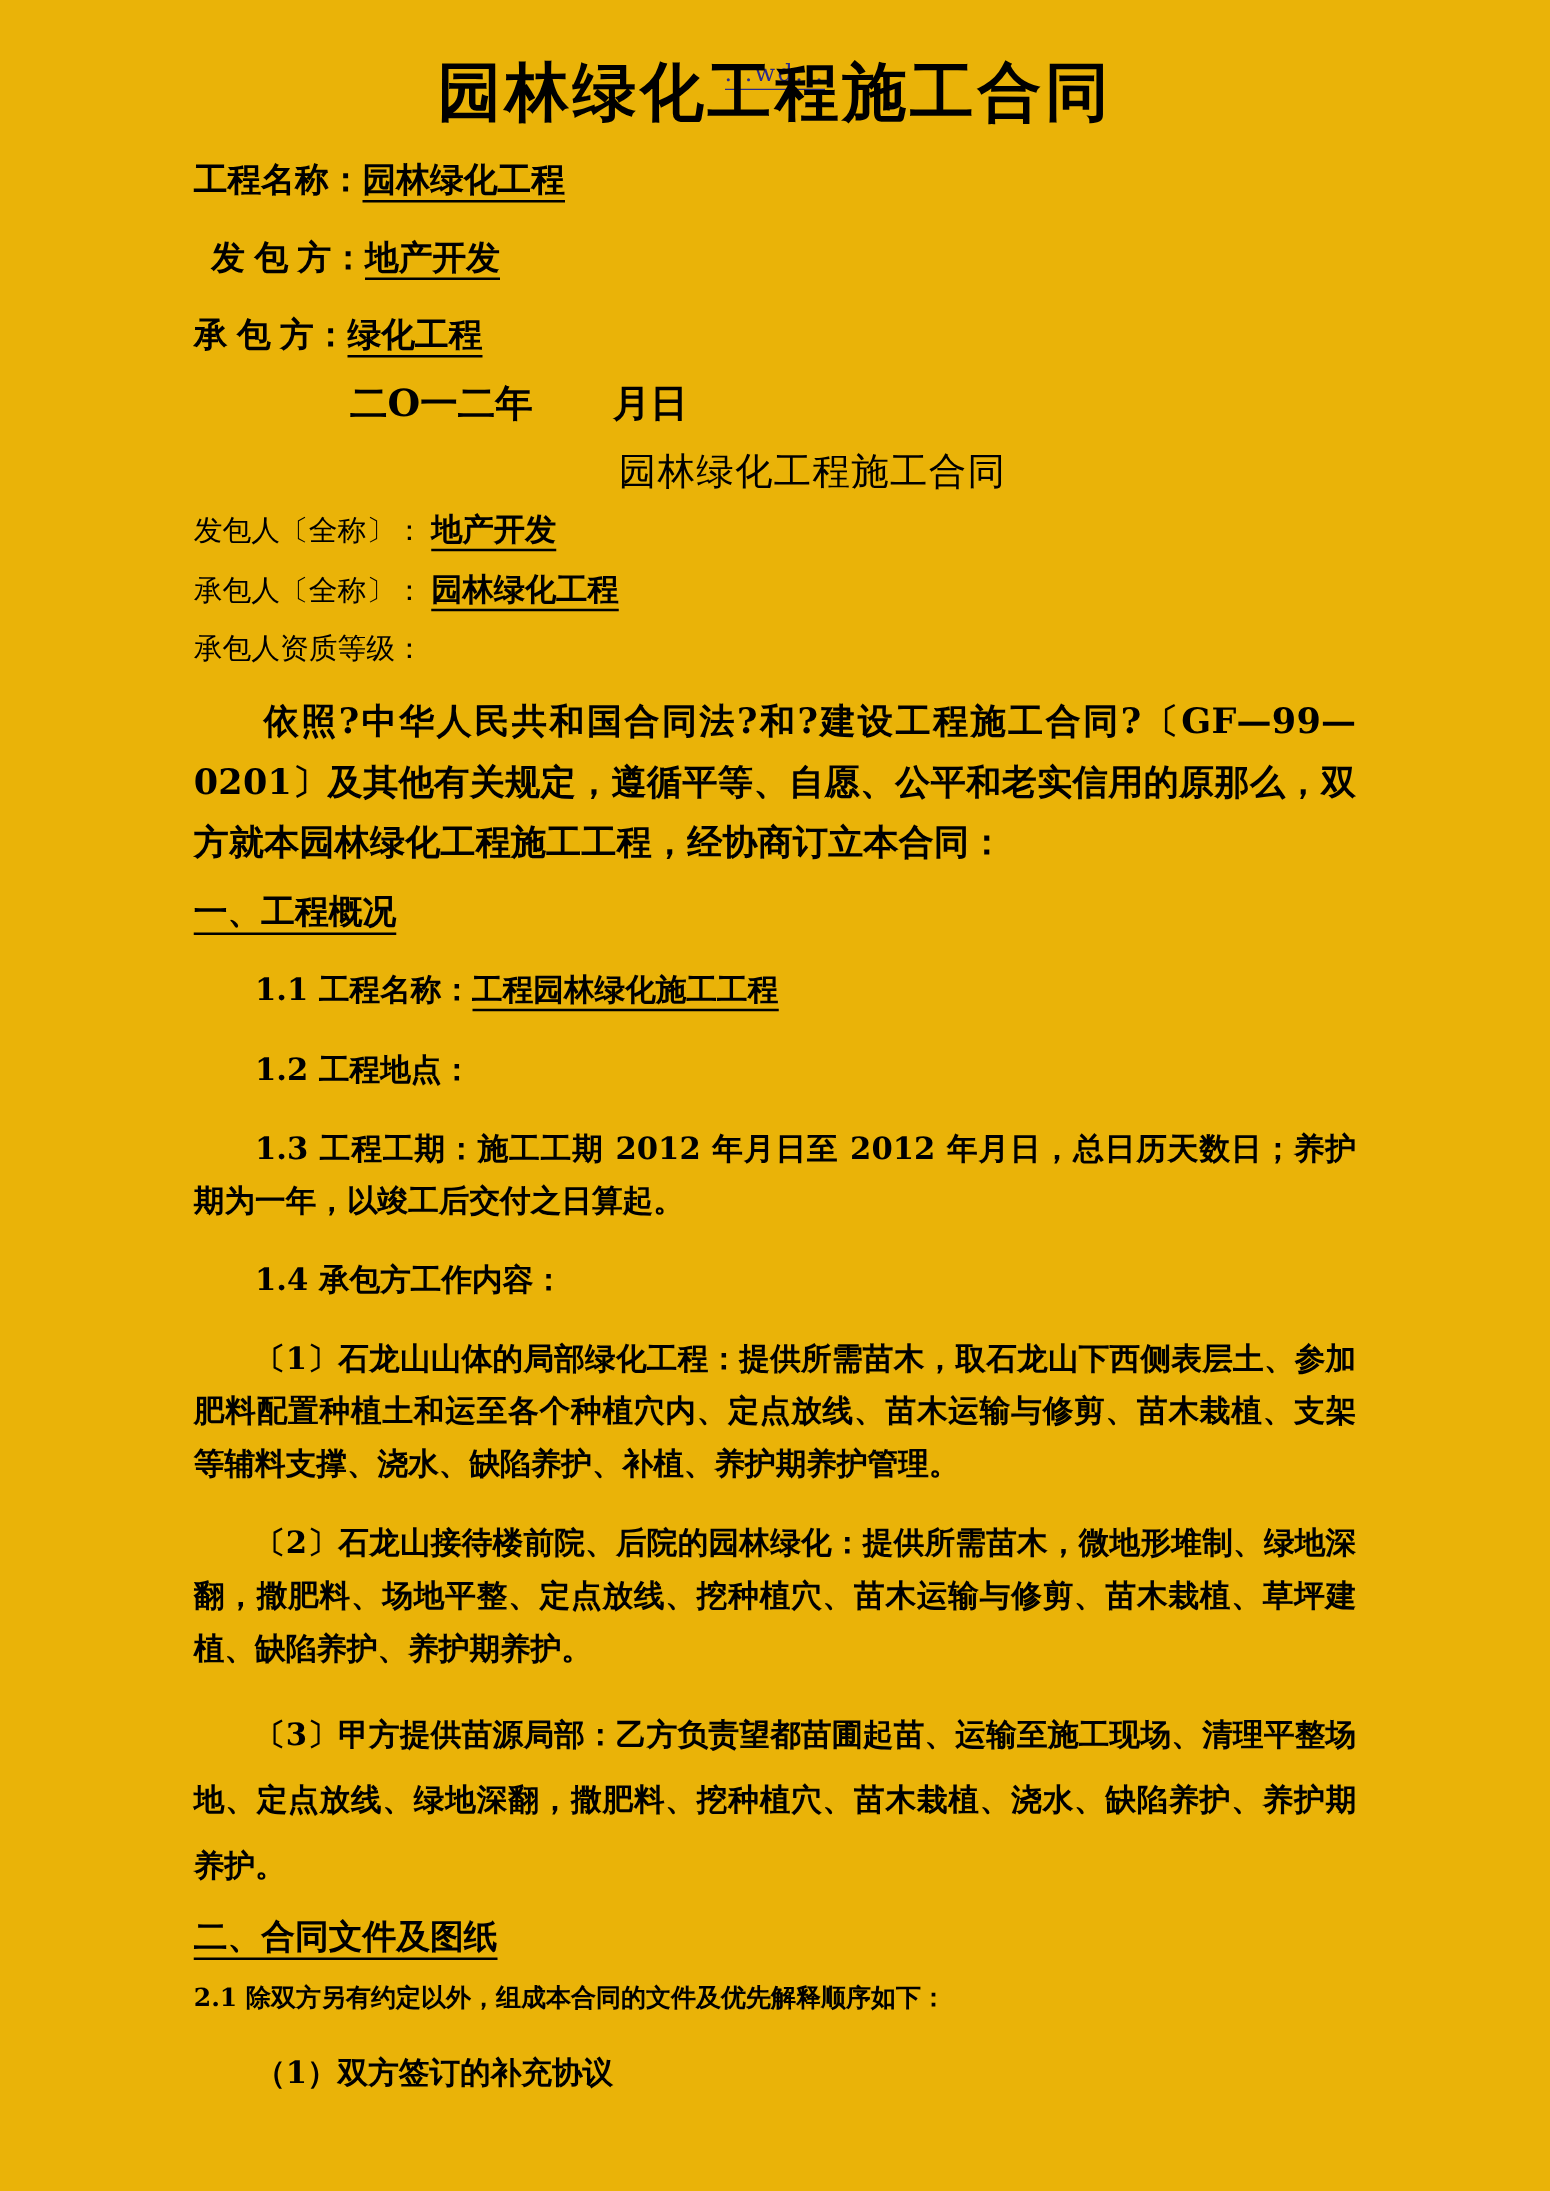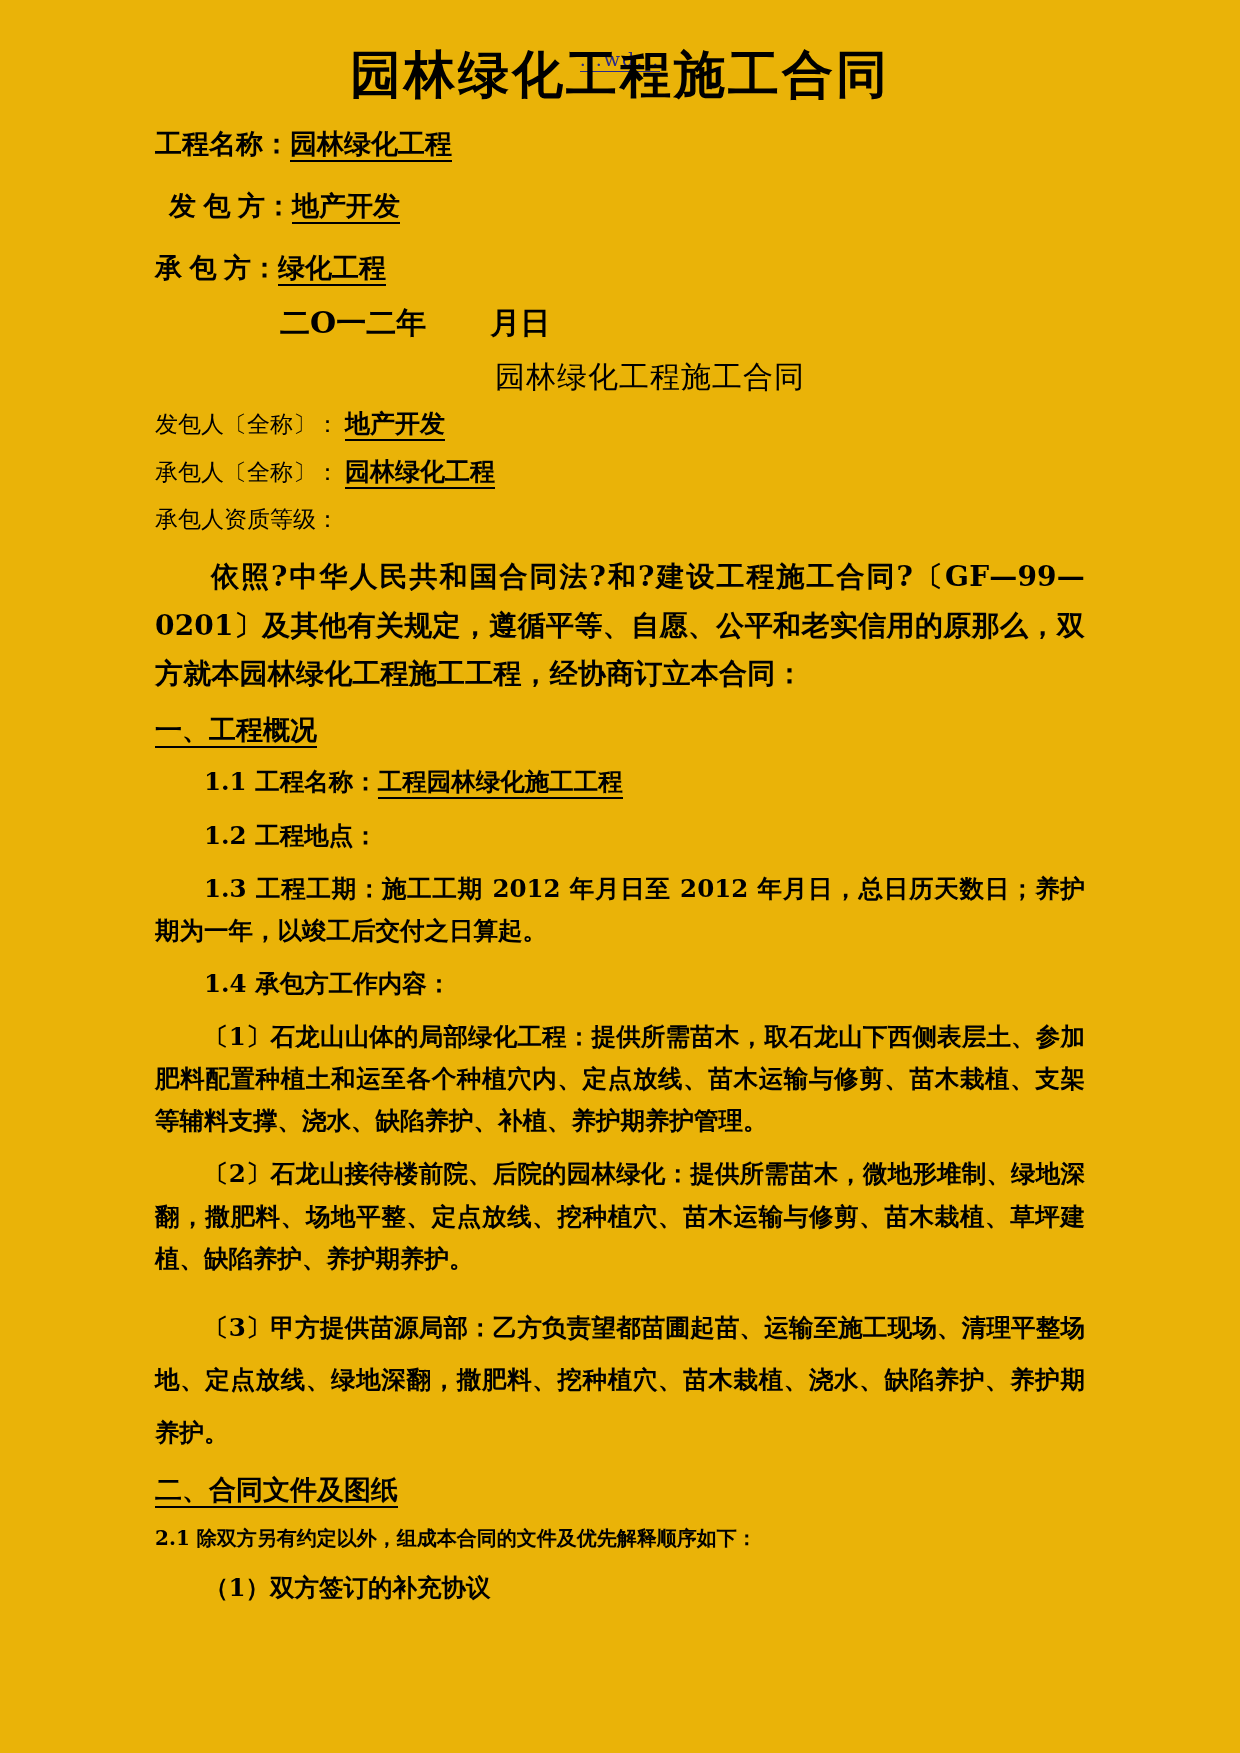--- a/index.html
+++ b/index.html
@@ -139,21 +139,21 @@
     padding-bottom: 1px;
   }
 
   
   .clause {
     font-family: "DejaVu Serif", "Liberation Serif", serif;
     font-weight: bold;
     font-size: 24.5px;
     line-height: 1.72;
     text-indent: 2em;
-    margin-top: 11px;
+    margin-top: 21px;
     text-align: justify;
     text-justify: inter-ideograph;
   }
   .clause .ul {
     border-bottom: 2px solid #000;
     padding-bottom: 1px;
   }
   .clause.loose { margin-top: 22px; }
 
   .clause-noindent {

